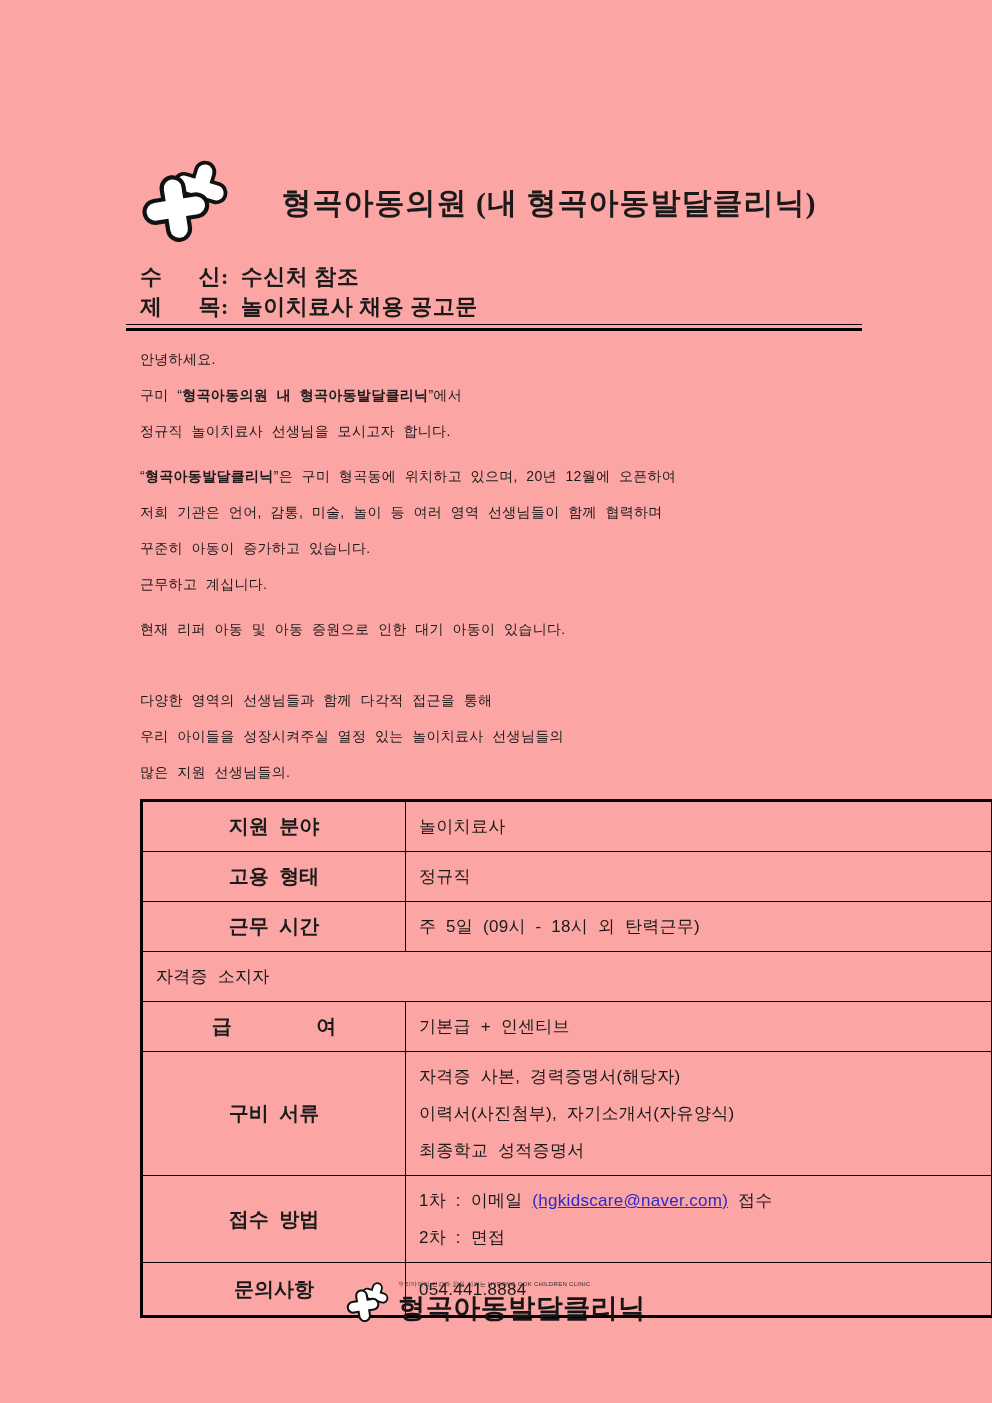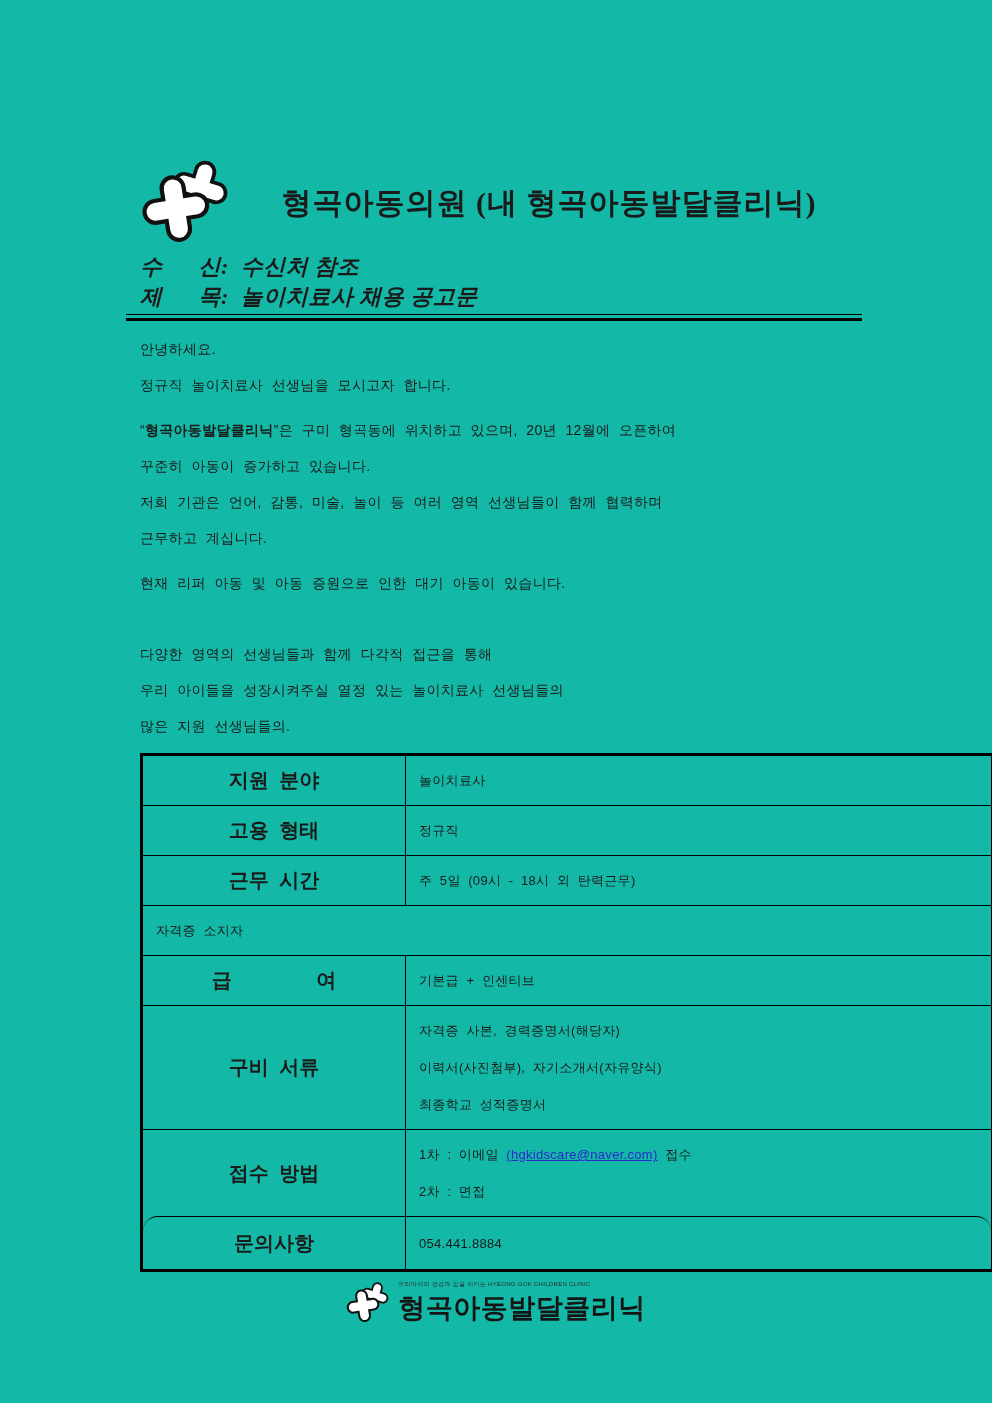--- a/index.html
+++ b/index.html
@@ -1,19 +1,19 @@
 <!DOCTYPE html>
 <html><head>
 <meta charset="utf-8">
 <style>
   html,body{margin:0;padding:0;background:#e9e9e9;}
   .page{
     position:relative;
     width:992px;height:1403px;
-    background:#14b8a6;
+    background:#fca5a5;
     margin:0 auto;
     font-family:"Liberation Sans", sans-serif;
     color:#1a1a1a;
     overflow:hidden;
   }
   .content{
     position:absolute;
     left:140px;top:160px;
     width:722px;
   }
@@ -22,21 +22,21 @@
   .logo-box{width:96px;height:86px;flex:0 0 auto;}
   .doc-title{
     flex:1;
     text-align:center;
     font-family:"Liberation Serif", serif;
     font-weight:600;
     font-size:30px;
     letter-spacing:1px;
     white-space:nowrap;
   }
-  .address-block{margin-top:6px;font-style:italic;}
+  .address-block{margin-top:16px;}
   .address-line{
     font-family:"Liberation Serif", serif;
     font-weight:700;
     font-size:22px;
     line-height:30px;
     white-space:pre;
     letter-spacing:0.5px;
   }
   .double-rule{
     margin-top:2px;
@@ -56,35 +56,35 @@
   .info-table{
     margin-top:2px;
     width:854px;
     border:3px solid #000;
     box-sizing:border-box;
   }
   .trow{display:flex;min-height:49px;}
   .trow + .trow{border-top:1.5px solid #000;}
   .trow:nth-child(6){min-height:118px;}
   .trow:nth-child(7){min-height:80px;}
-  .trow:nth-child(8){min-height:52px;border-radius:15px;}
+  .trow:nth-child(8){min-height:52px;}
   .tlabel{
     width:263px;flex:0 0 auto;
     border-right:1.5px solid #000;
     display:flex;align-items:center;justify-content:center;
     font-weight:700;font-size:20px;
     white-space:pre;
     box-sizing:border-box;
     word-spacing:0.25em;
   }
   .tvalue{
     flex:1;
     display:flex;flex-direction:column;justify-content:center;
     padding:6px 10px 6px 13px;
-    font-size:13px;line-height:37px;
+    font-size:17px;line-height:37px;
     word-spacing:0.28em;letter-spacing:0.3px;
     box-sizing:border-box;
   }
   .tvalue .vline{display:block;}
   .email-link{color:#2929cc;text-decoration:underline;cursor:pointer;}
   
   .footer-logo{
     position:absolute;
     left:0;top:1280px;width:992px;
     display:flex;align-items:center;justify-content:center;
@@ -139,26 +139,27 @@
     <div class="address-block">
       <div class="address-line">수      신:  수신처 참조</div>
       <div class="address-line">제      목:  놀이치료사 채용 공고문</div>
     </div>
 
     <div class="double-rule"></div>
 
     <div class="body-text" id="body-paragraphs">
         <div class="para">
           <span class="pline"><span>안녕하세요.</span></span>
+          <span class="pline"><span>구미 “</span><span class="b">형곡아동의원 내 형곡아동발달클리닉</span><span>”에서</span></span>
           <span class="pline"><span>정규직 놀이치료사 선생님을 모시고자 합니다.</span></span>
         </div>
         <div class="para">
           <span class="pline"><span>“</span><span class="b">형곡아동발달클리닉</span><span>”은 구미 형곡동에 위치하고 있으며, 20년 12월에 오픈하여</span></span>
+          <span class="pline"><span>저희 기관은 언어, 감통, 미술, 놀이 등 여러 영역 선생님들이 함께 협력하며</span></span>
           <span class="pline"><span>꾸준히 아동이 증가하고 있습니다.</span></span>
-          <span class="pline"><span>저희 기관은 언어, 감통, 미술, 놀이 등 여러 영역 선생님들이 함께 협력하며</span></span>
           <span class="pline"><span>근무하고 계십니다.</span></span>
         </div>
         <div class="para">
           <span class="pline"><span>현재 리퍼 아동 및 아동 증원으로 인한 대기 아동이 있습니다.</span></span>
         </div>
         <div class="para gap-before">
           <span class="pline"><span>다양한 영역의 선생님들과 함께 다각적 접근을 통해</span></span>
           <span class="pline"><span>우리 아이들을 성장시켜주실 열정 있는 놀이치료사 선생님들의</span></span>
           <span class="pline"><span>많은 지원 선생님들의.</span></span>
         </div>

